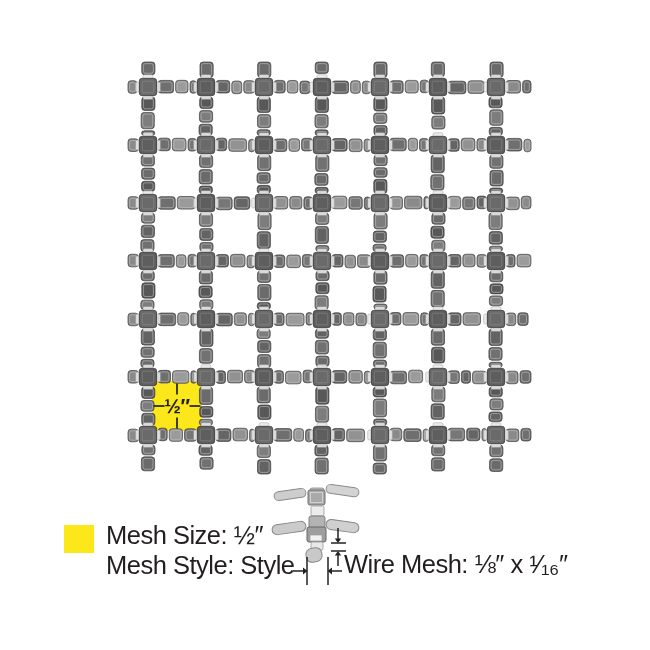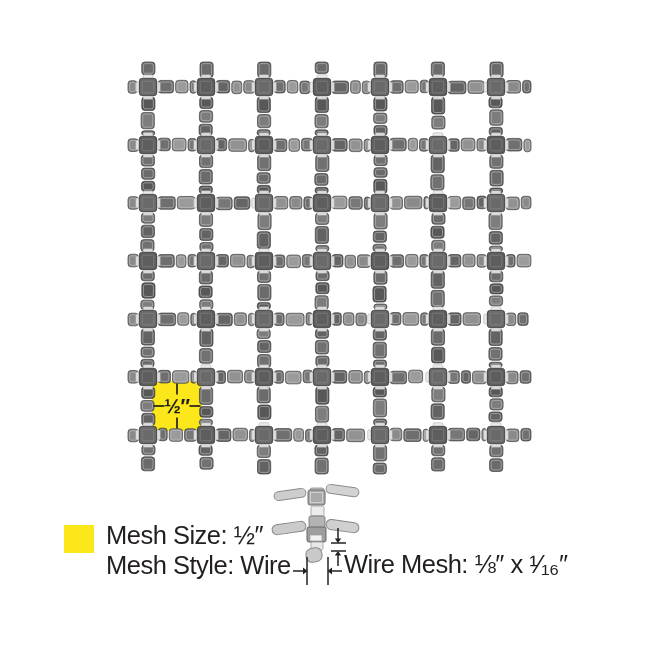--- a/index.html
+++ b/index.html
@@ -922,18 +922,18 @@
       <polygon points="33,88.6 33,95.4 37.5,92" stroke="none"></polygon>
       <line x1="62" y1="92" x2="72" y2="92"></line>
       <polygon points="62,88.6 62,95.4 57.5,92" stroke="none"></polygon>
     </g>
   </svg>
 
   <div class="swatch" style="background: rgb(251, 231, 26);"></div>
 
   <div class="spec-left">
     <div class="spec-line"><span>Mesh Size:</span> <span>½″</span></div>
-    <div class="spec-line"><span>Mesh Style:</span> <span>Wire</span></div>
+    <div class="spec-line"><span>Mesh Style:</span> <span>Style</span></div>
   </div>
 
   <div class="spec-line wire-size-line"><span>Wire Mesh:</span> <span>⅛″ x ¹⁄₁₆″</span></div>
 
 </div>
 
 </body></html>

